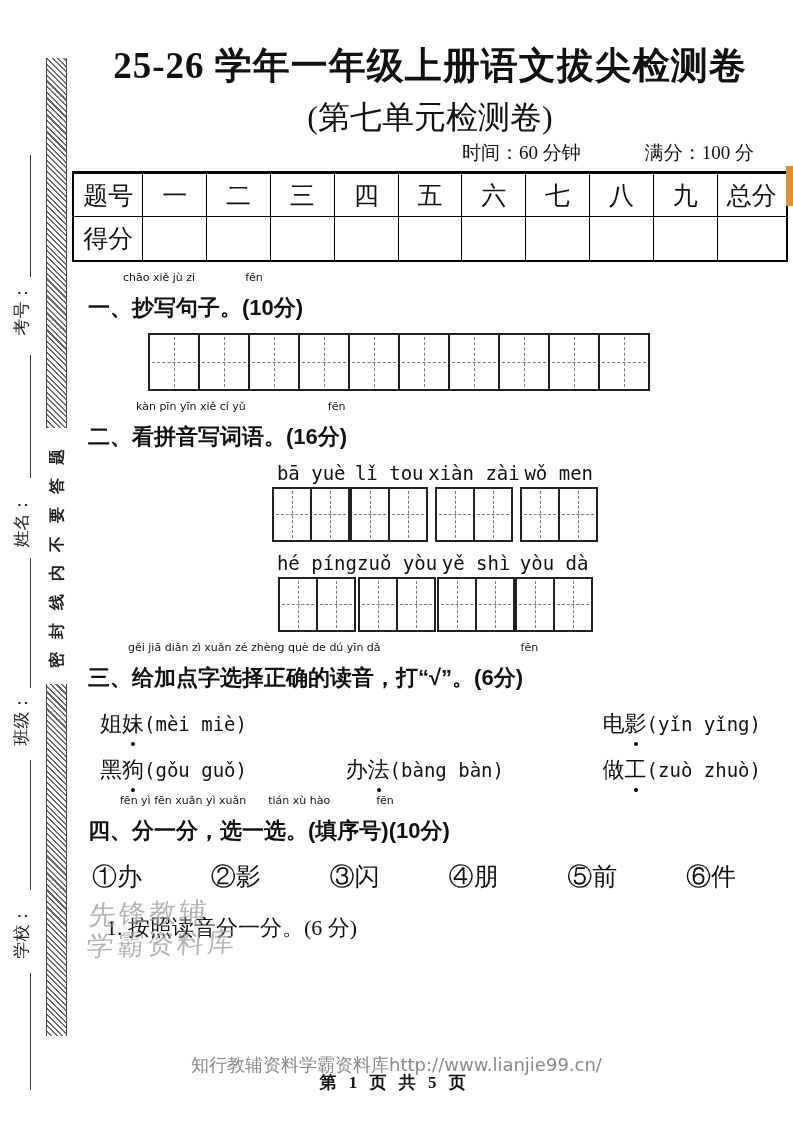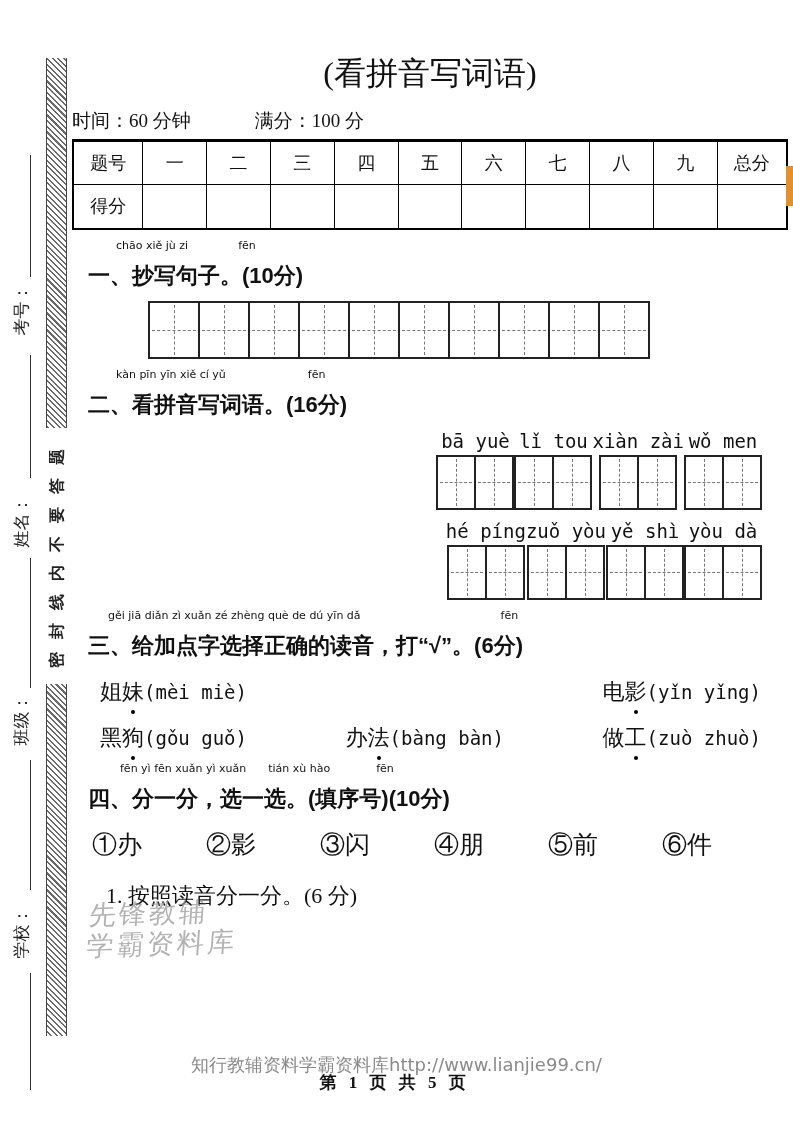--- a/index.html
+++ b/index.html
@@ -25,55 +25,55 @@
     position:absolute; left:57px; top:556px; white-space:nowrap;
     transform:translate(-50%,-50%) rotate(-90deg);
     font-size:16px; font-weight:600; letter-spacing:13px; color:#222;
     background:#fff; padding:3px 8px 3px 16px;
   }
 
   
   .content { position:absolute; left:72px; top:44px; width:716px; }
   .title { text-align:center; font-size:37px; font-weight:700; letter-spacing:1px; line-height:1.2; }
   .subtitle { text-align:center; font-size:32px; font-weight:500; margin-top:8px; }
-  .meta { display:flex; gap:64px; padding-right:34px; font-size:19px; margin-top:12px; }
+  .meta { display:flex; justify-content:flex-end; gap:64px; padding-right:34px; font-size:19px; }
 
   table.score-table { width:716px; border-collapse:collapse; margin-top:5px;
     border:2px solid #000; border-top:3px solid #000; }
-  table.score-table td { border:1.5px solid #000; height:44px; text-align:center; font-size:18px; }
+  table.score-table td { border:1.5px solid #000; height:44px; text-align:center; font-size:25px; }
 
   .sec { margin-top:10px; padding-left:16px; }
   .sec-pinyin { display:flex; font-family:"DejaVu Sans", sans-serif; font-size:11px; color:#111; line-height:1; }
   .sec-title { font-family:"Liberation Sans", sans-serif; font-weight:700; font-size:22px; margin-top:10px; }
 
   .copy-sentence { text-align:center; font-size:30px; letter-spacing:2px; margin-top:6px; }
 
   .tzg-row { display:flex; margin:10px 0 4px 60px; }
   .tzg { position:relative; width:52px; height:58px; border:2px solid #222; margin-left:-2px; background:#fff; }
   .tzg:first-child { margin-left:0; }
   .tzg::before { content:""; position:absolute; left:2px; right:2px; top:50%; border-top:1px dashed #777; }
   .tzg::after  { content:""; position:absolute; top:2px; bottom:2px; left:50%; border-left:1px dashed #777; }
 
-  .word-row { display:flex; justify-content:flex-end; margin:10px 26px 4px 20px; }
+  .word-row { display:flex; justify-content:center; margin:10px 26px 4px 20px; }
   .word-group { display:flex; flex-direction:column; align-items:center; }
   .word-py { font-family:"DejaVu Sans Mono", monospace; font-size:19px; margin-bottom:3px; white-space:nowrap; }
   .box2 { display:flex; }
   .tzg2 { position:relative; width:40px; height:55px; border:2px solid #222; background:#fff; }
   .tzg2 + .tzg2 { margin-left:-2px; }
   .tzg2::before { content:""; position:absolute; left:2px; right:2px; top:50%; border-top:1px dashed #777; }
   .tzg2::after  { content:""; position:absolute; top:2px; bottom:2px; left:50%; border-left:1px dashed #777; }
 
   .choice-row { display:flex; justify-content:space-between; margin:16px 27px 2px 12px; font-size:22px; }
   .q-item { white-space:nowrap; }
   .dotchar { position:relative; display:inline-block; }
   .dotchar::after { content:""; position:absolute; left:50%; bottom:-7px; width:4px; height:4px;
     border-radius:50%; background:#000; transform:translateX(-50%); }
   .opts { font-family:"DejaVu Sans Mono", monospace; font-size:19px; }
 
-  .option-row { display:flex; justify-content:space-between; margin:14px 76px 0 4px; font-size:25px; }
+  .option-row { display:flex; justify-content:space-between; margin:14px 52px 0 4px; font-size:25px; }
   .sub-question { font-size:22px; margin:20px 0 0 18px; }
 
   .watermark { position:absolute; left:88px; top:898px; color:#9a9a9a; opacity:.75;
     font-size:27px; letter-spacing:3px; transform:skewX(-6deg) rotate(-2deg);
     pointer-events:none; line-height:1.15; }
 
   .footer-wm { position:absolute; left:0; right:0; top:1053px; text-align:center;
     color:#8a8a8a; font-size:18px; font-family:"DejaVu Sans", sans-serif; }
   .footer-page { position:absolute; left:0; right:4px; top:1071px; text-align:center;
     font-size:17px; font-weight:600; letter-spacing:4px; }
@@ -96,21 +96,22 @@
     <div class="side-label" style="top:522px;">姓名：</div>
     <div class="side-label" style="top:720px;">班级：</div>
     <div class="side-label" style="top:933px;">学校：</div>
 
     <div class="hatch-band"></div>
     <div class="seal-text">密封线内不要答题</div>
   </aside>
 
   <main class="content">
 
-    <h2 class="subtitle">(看拼音写词语)</h2>
+    <h1 class="title">25-26 学年一年级上册语文拔尖检测卷</h1>
+    <h2 class="subtitle">(第七单元检测卷)</h2>
 
     <div class="meta">
       <span>时间：60 分钟</span>
       <span>满分：100 分</span>
     </div>
 
     <table class="score-table">
       <colgroup>
         <col style="width:70px">
           <col style="width:64px">
@@ -149,41 +150,41 @@
         <td></td>
         <td></td>
         <td></td>
         <td></td>
       </tr>
     </tbody>
       </table>
 
     <section class="sec">
       <div class="sec-pinyin">
-        <span style="margin-left:28px">chāo xiě jù zi</span>
+        <span style="margin-left:35px">chāo xiě jù zi</span>
         <span style="margin-left:50px">fēn</span>
       </div>
       <div class="sec-title">一、抄写句子。(10分)</div>
       <div class="tzg-row">
         <div class="tzg"></div>
         <div class="tzg"></div>
         <div class="tzg"></div>
         <div class="tzg"></div>
         <div class="tzg"></div>
         <div class="tzg"></div>
         <div class="tzg"></div>
         <div class="tzg"></div>
         <div class="tzg"></div>
         <div class="tzg"></div>
       </div>
     </section>
 
     <section class="sec">
       <div class="sec-pinyin">
-        <span style="margin-left:28px">kàn pīn yīn xiě cí yǔ</span>
+        <span style="margin-left:48px">kàn pīn yīn xiě cí yǔ</span>
         <span style="margin-left:82px">fēn</span>
       </div>
       <div class="sec-title">二、看拼音写词语。(16分)</div>
 
       <div class="word-row">
         <div class="word-group">
           <div class="word-py">bā yuè</div>
           <div class="box2">
               <div class="tzg2"></div>
               <div class="tzg2"></div>
@@ -239,21 +240,21 @@
           <div class="box2">
               <div class="tzg2"></div>
               <div class="tzg2"></div>
             </div>
         </div>
       </div>
     </section>
 
     <section class="sec">
       <div class="sec-pinyin">
-        <span style="margin-left:20px">gěi jiā diǎn zì xuǎn zé zhèng què de dú yīn  dǎ</span>
+        <span style="margin-left:40px">gěi jiā diǎn zì xuǎn zé zhèng què de dú yīn  dǎ</span>
         <span style="margin-left:140px">fēn</span>
       </div>
       <div class="sec-title">三、给加点字选择正确的读音，打“√”。(6分)</div>
 
       <div class="choice-row">
         <span class="q-item"><span>姐</span><span class="dotchar">妹</span><span class="opts">(mèi miè)</span></span>
         <span class="q-item"><span>电</span><span class="dotchar">影</span><span class="opts">(yǐn yǐng)</span></span>
       </div>
       <div class="choice-row">
         <span class="q-item"><span>黑</span><span class="dotchar">狗</span><span class="opts">(gǒu guǒ)</span></span>

